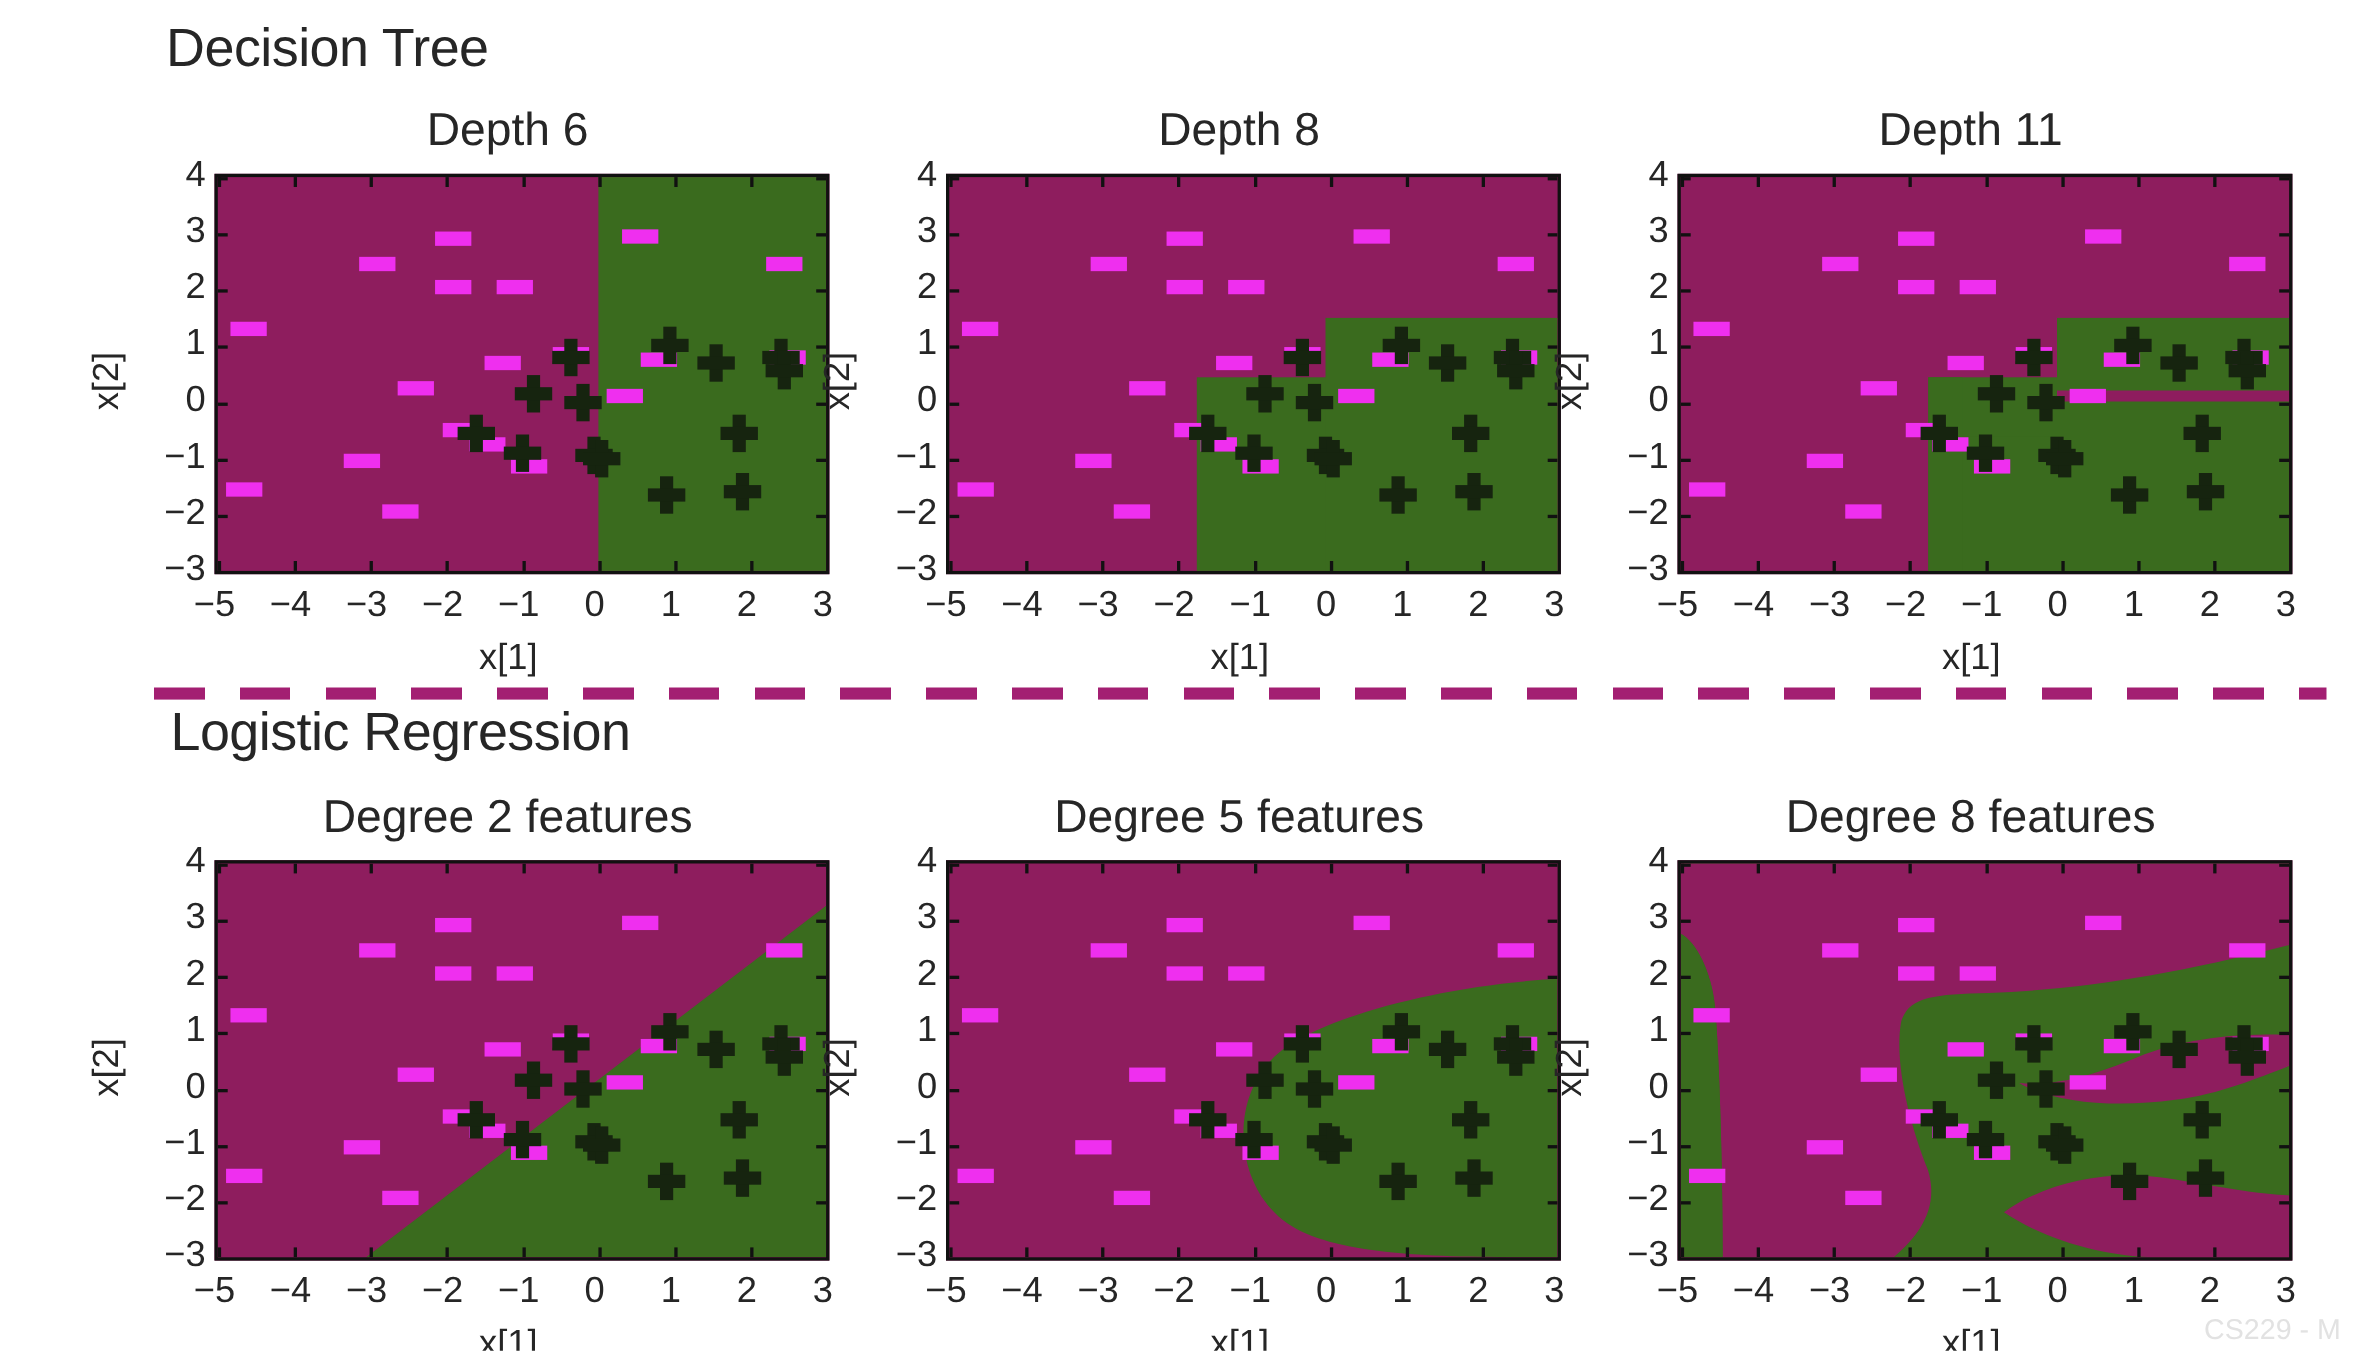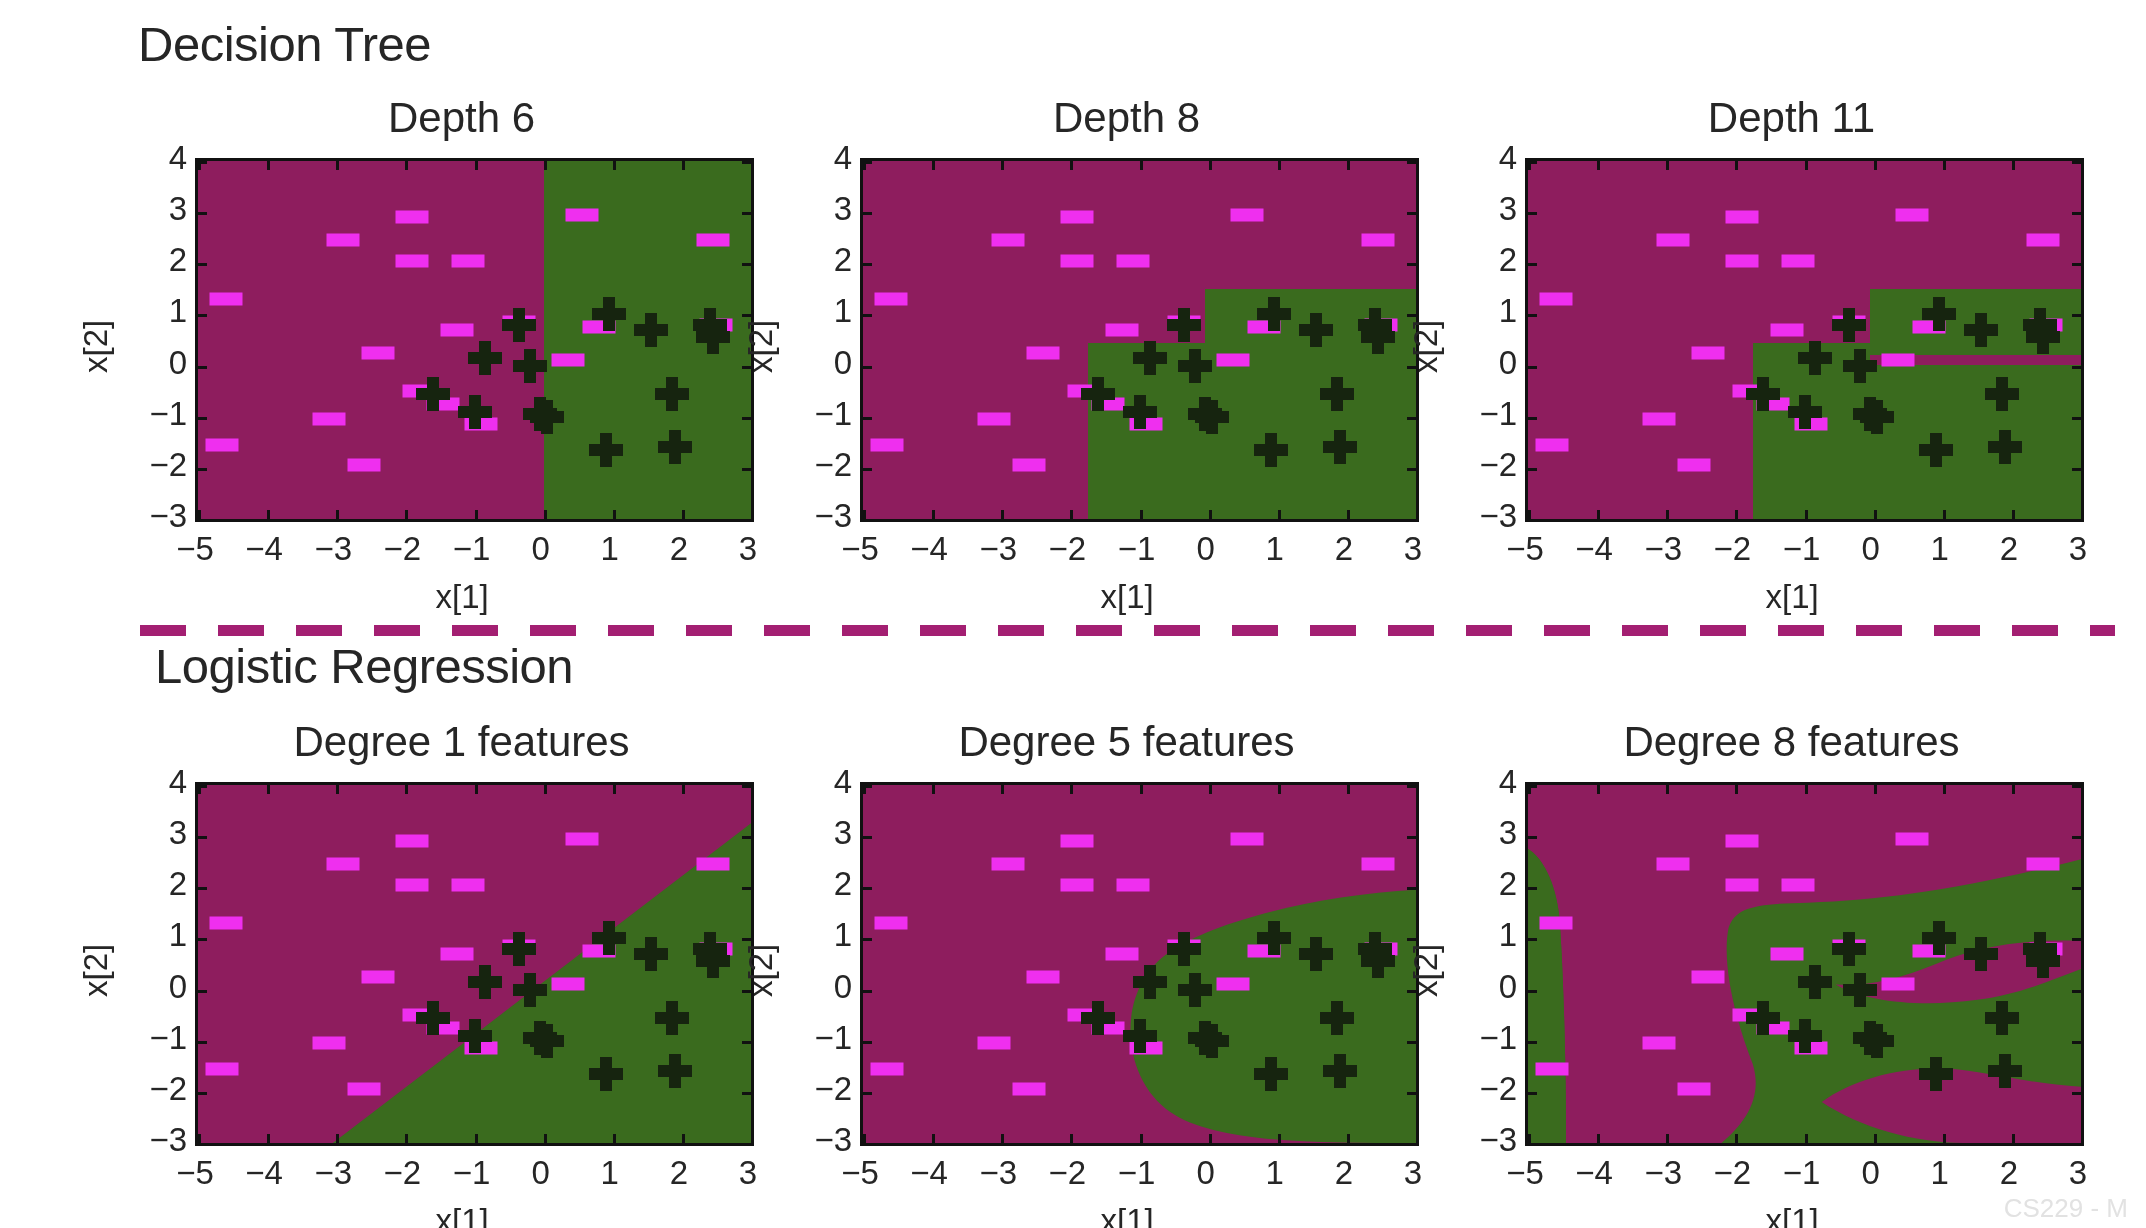--- a/index.html
+++ b/index.html
@@ -2,21 +2,21 @@
 <html><head>
 <meta charset="utf-8">
 <style>
   html,body{margin:0;padding:0;background:#fff;}
   body{width:2146px;height:1228px;font-family:"Liberation Sans",sans-serif;color:#1a1a1a;overflow:hidden;position:relative;}
 
   .section-title{
     position:absolute;font-size:49px;font-weight:400;color:#262626;
     letter-spacing:-0.5px;white-space:nowrap;
   }
-  #dt-title{left:138px;top:16px;}
+  #dt-title{left:151px;top:16px;}
   #lr-title{left:155px;top:638px;}
 
   .divider{
     position:absolute;left:140px;top:625px;width:1975px;height:11px;
     background:repeating-linear-gradient(to right,#a31f72 0 46px,transparent 46px 78px);
   }
 
   .panel{position:absolute;}
   .panel-title{
     position:absolute;top:0;left:0;width:100%;text-align:center;
@@ -332,21 +332,21 @@
     <div class="ticklabel tl-y" style="left: 1467px; top: 209.143px; width: 50px;">3</div>
     <div class="ticklabel tl-y" style="left: 1467px; top: 260.286px; width: 50px;">2</div>
     <div class="ticklabel tl-y" style="left: 1467px; top: 311.429px; width: 50px;">1</div>
     <div class="ticklabel tl-y" style="left: 1467px; top: 362.571px; width: 50px;">0</div>
     <div class="ticklabel tl-y" style="left: 1467px; top: 413.714px; width: 50px;">−1</div>
     <div class="ticklabel tl-y" style="left: 1467px; top: 464.857px; width: 50px;">−2</div>
     <div class="ticklabel tl-y" style="left: 1467px; top: 516px; width: 50px;">−3</div>
     <div class="axis-name" style="left: 1765.5px; top: 578px;">x[1]</div>
     <div class="axis-name ylab" style="left: 1407px; top: 373px;">x[2]</div>
     <div class="panel" style="left: 75px; top: 722px; width: 683px;">
-      <div class="panel-title" style="left: 110px; width: 553px; top: -4px;">Degree 1 features</div>
+      <div class="panel-title" style="left: 110px; width: 553px; top: -4px;">Degree 2 features</div>
     </div>
     <div class="axes" style="left: 195px; top: 782px; width: 553px; height: 358px;">
       <svg width="553" height="358" viewBox="0 0 553 358" style="position: absolute; left: 0px; top: 0px;">
         <path d="M 134.79375000000002 358 L 553 38.357142857142854 L 553 358 Z" fill="#3a6b1e"></path>
       </svg>
       <div class="mk mk-dash" style="left: 27.65px; top: 138.086px;"></div>
       <div class="mk mk-dash" style="left: 145.162px; top: 79.2714px;"></div>
       <div class="mk mk-dash" style="left: 214.287px; top: 56.2571px;"></div>
       <div class="mk mk-dash" style="left: 214.287px; top: 99.7286px;"></div>
       <div class="mk mk-dash" style="left: 269.587px; top: 99.7286px;"></div>

